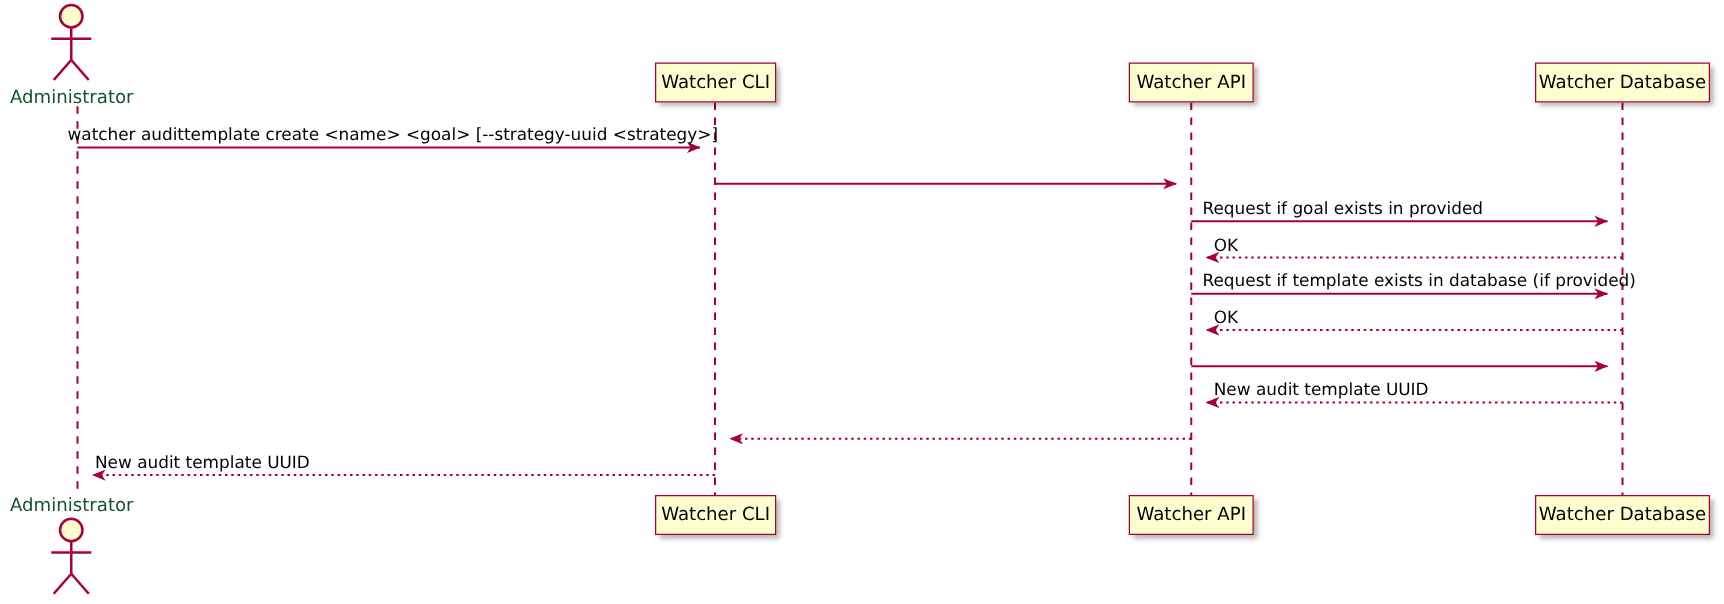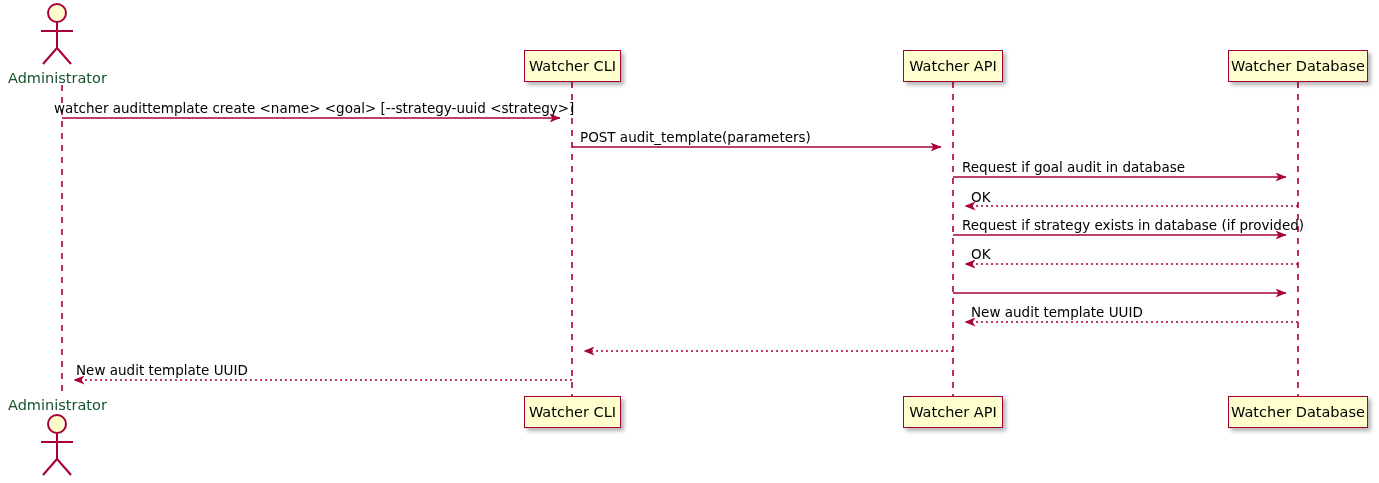--- a/index.html
+++ b/index.html
@@ -145,27 +145,26 @@
   <div class="participant-box" style="left:1228px; top:396px; width:140px; height:32px;">
     <span>Watcher Database</span>
   </div>
 
   <div class="actor-label" style="left:8px; top:70px;">Administrator</div>
 
   <div class="actor-label" style="left:8px; top:397px;">Administrator</div>
 
   <div class="msg-label" style="left:54px; top:100px;">watcher audittemplate create &lt;name&gt; &lt;goal&gt; [--strategy-uuid &lt;strategy&gt;]</div>
 
-  <div class="msg-label" style="left:580px; top:129px;">POST audit_template(parameters)</div>
 
-  <div class="msg-label" style="left:962px; top:159px;">Request if goal audit in database</div>
+  <div class="msg-label" style="left:962px; top:159px;">Request if goal exists in provided</div>
 
   <div class="msg-label" style="left:971px; top:189px;">OK</div>
 
-  <div class="msg-label" style="left:962px; top:217px;">Request if strategy exists in database (if provided)</div>
+  <div class="msg-label" style="left:962px; top:217px;">Request if template exists in database (if provided)</div>
 
   <div class="msg-label" style="left:971px; top:246px;">OK</div>
 
 
   <div class="msg-label" style="left:971px; top:304px;">New audit template UUID</div>
 
 
   <div class="msg-label" style="left:76px; top:362px;">New audit template UUID</div>
 
 </div>

